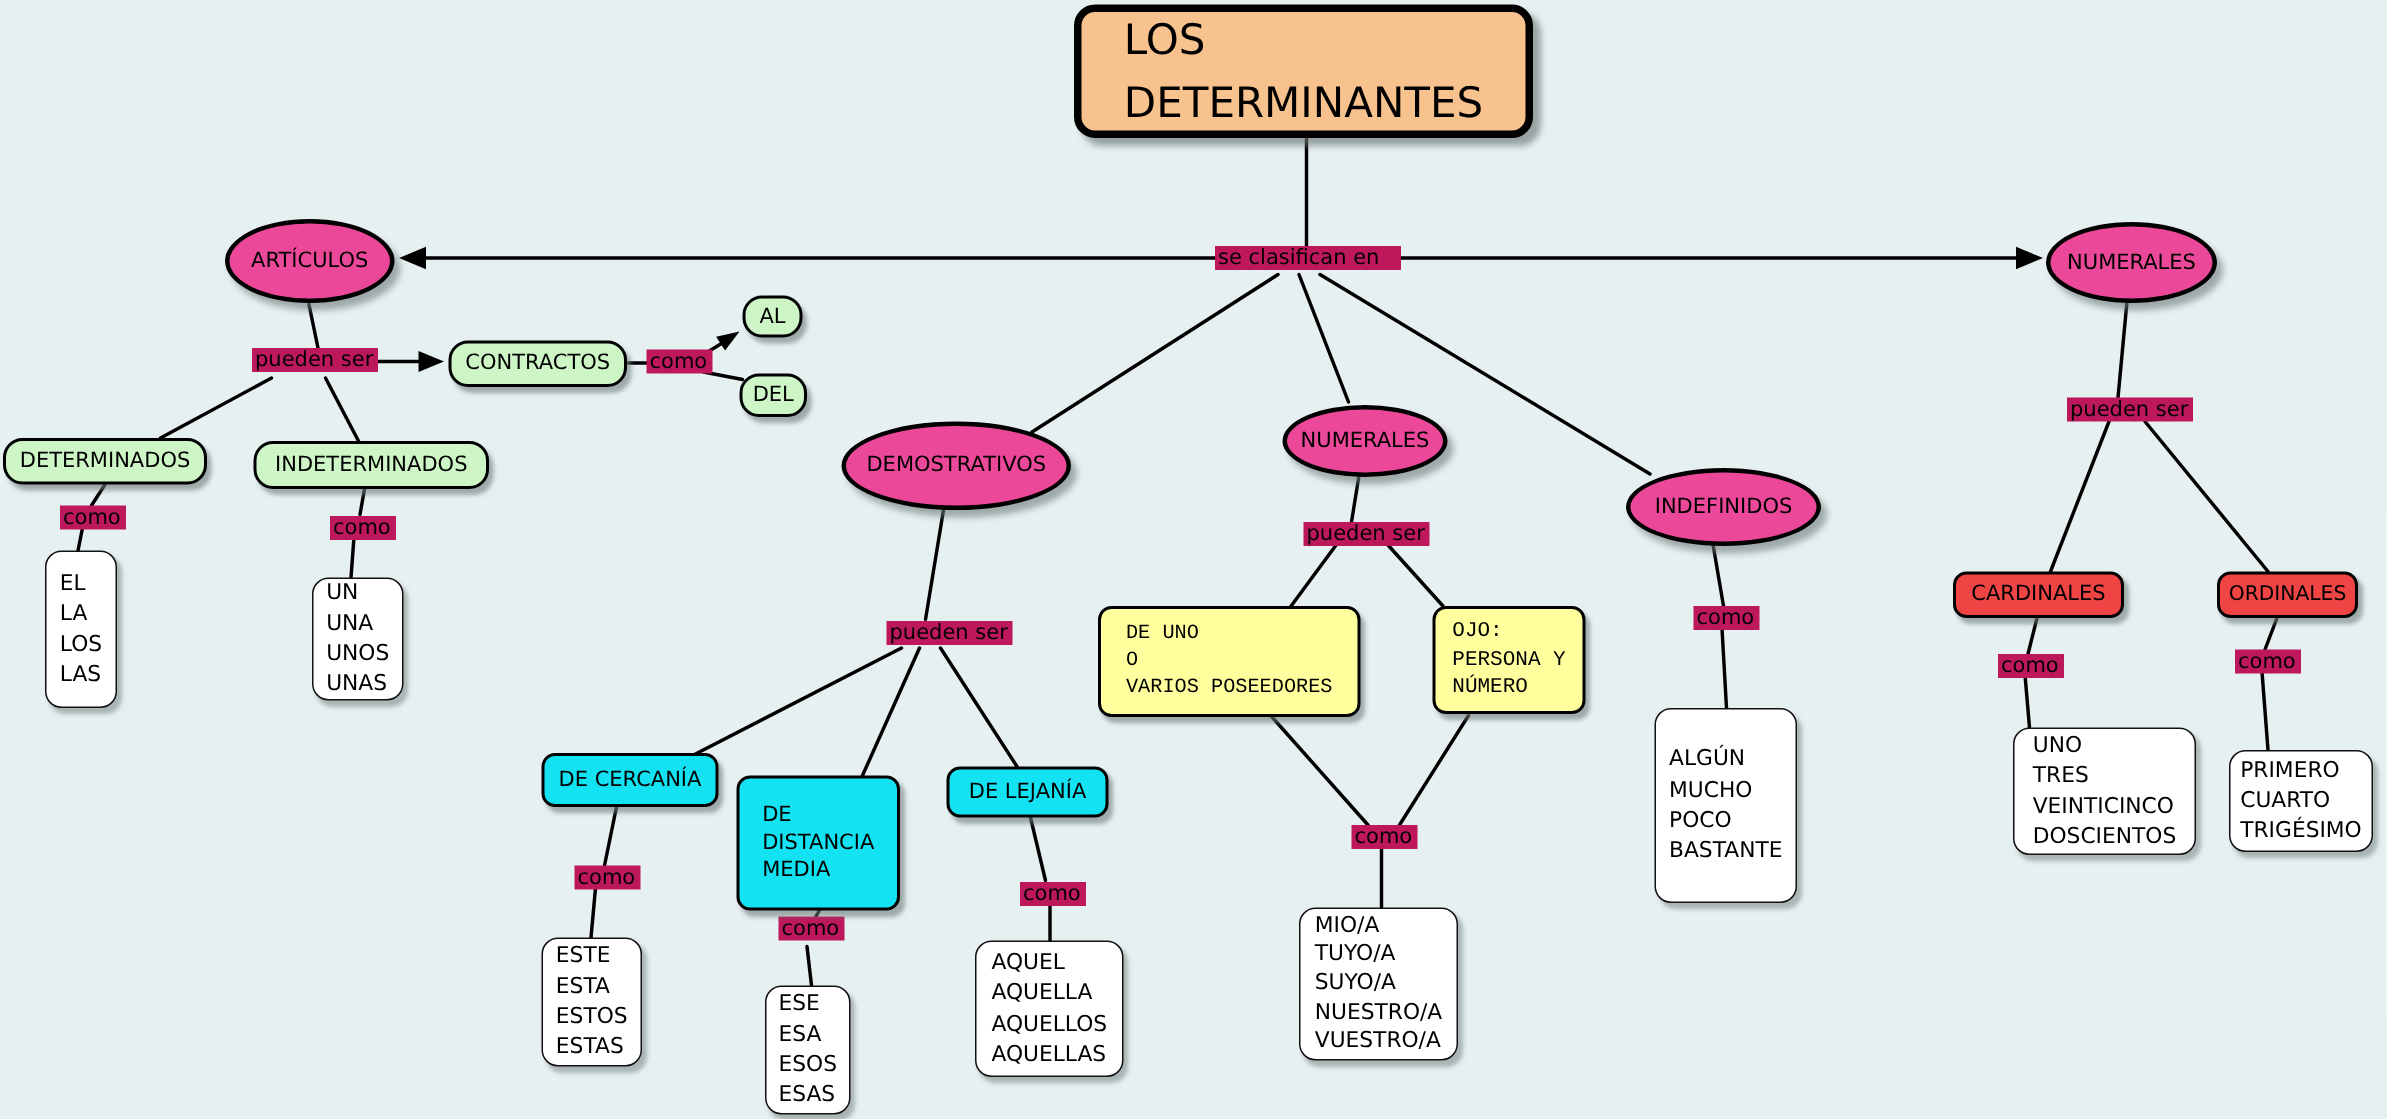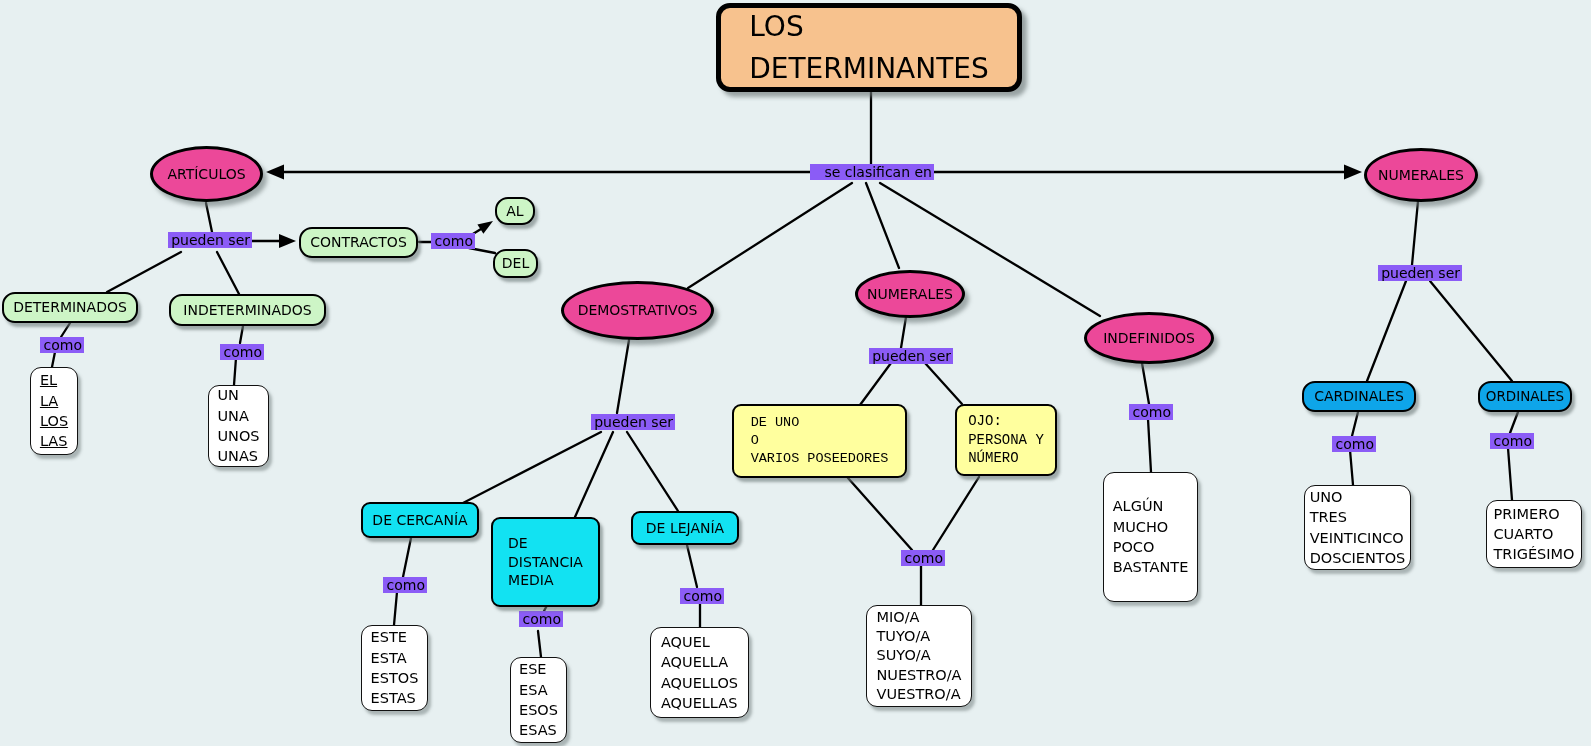--- a/index.html
+++ b/index.html
@@ -29,24 +29,24 @@
     box-shadow:3px 4px 3px rgba(110,122,122,.5);
   }
   .root{
     background:#F7C28E;border:5px solid #000;border-radius:14px;
     font-size:28px;line-height:1.5;
     box-shadow:5px 5px 4px rgba(110,122,122,.65);
   }
   .green{background:#CDF5C6;border-radius:13px;}
   .cyan{background:#12E2F2;}
   .yellow{background:#FFFF9E;font-family:Liberation Mono, monospace;}
-  .pink{background:#0ea5e9;border-radius:13px;}
+  .pink{background:#ef4444;}
   .label{
-    position:absolute;z-index:2;font-size:14px;text-align:right;
-    white-space:nowrap;background:#8b5cf6;padding:0 2px;line-height:1.15;
+    position:absolute;z-index:2;font-size:14px;text-align:left;
+    white-space:nowrap;background:#be185d;padding:0 2px;line-height:1.15;
   }
 </style>
 </head>
 <body>
 
 <div class="canvas">
 
   <svg class="edges" width="1591" height="746">
     <g stroke="#000" stroke-width="2.3" stroke-linecap="round">
 
@@ -121,21 +121,21 @@
 
   <div class="label" style="left:168px;top:232px;width:80px;">pueden ser</div>
   <div class="node rect green" style="left:299px;top:227px;width:119px;height:31px;">CONTRACTOS</div>
   <div class="label" style="left:431px;top:233px;width:40px;">como</div>
   <div class="node rect green" style="left:495px;top:197px;width:40px;height:28px;">AL</div>
   <div class="node rect green" style="left:493px;top:249px;width:45px;height:29px;">DEL</div>
   <div class="node rect green" style="left:2px;top:292px;width:136px;height:31px;">DETERMINADOS</div>
   <div class="node rect green" style="left:169px;top:294px;width:157px;height:32px;">INDETERMINADOS</div>
   <div class="label" style="left:40px;top:337px;width:40px;">como</div>
   <div class="label" style="left:220px;top:344px;width:40px;">como</div>
-  <div class="node example" style="left:30px;top:367px;width:48px;height:88px;text-decoration:underline;">EL
+  <div class="node example" style="left:30px;top:367px;width:48px;height:105px;">EL
 LA
 LOS
 LAS</div>
   <div class="node example" style="left:208px;top:385px;width:61px;height:82px;">UN
 UNA
 UNOS
 UNAS</div>
 
   <div class="label" style="left:591px;top:414px;width:80px;">pueden ser</div>
   <div class="node rect cyan" style="left:361px;top:502px;width:118px;height:36px;">DE CERCANÍA</div>
@@ -177,21 +177,21 @@
   <div class="node example" style="left:1103px;top:472px;width:95px;height:130px;">ALGÚN
 MUCHO
 POCO
 BASTANTE</div>
 
   <div class="label" style="left:1378px;top:265px;width:80px;">pueden ser</div>
   <div class="node rect pink" style="left:1302px;top:381px;width:114px;height:31px;">CARDINALES</div>
   <div class="node rect pink" style="left:1478px;top:381px;width:94px;height:31px;font-size:13.5px;">ORDINALES</div>
   <div class="label" style="left:1332px;top:436px;width:40px;">como</div>
   <div class="label" style="left:1490px;top:433px;width:40px;">como</div>
-  <div class="node example" style="left:1304px;top:485px;width:107px;height:85px;">UNO
+  <div class="node example" style="left:1342px;top:485px;width:122px;height:85px;">UNO
 TRES
 VEINTICINCO
 DOSCIENTOS</div>
   <div class="node example" style="left:1486px;top:500px;width:96px;height:68px;">PRIMERO
 CUARTO
 TRIGÉSIMO</div>
 
 </div>
 
 </body></html>

